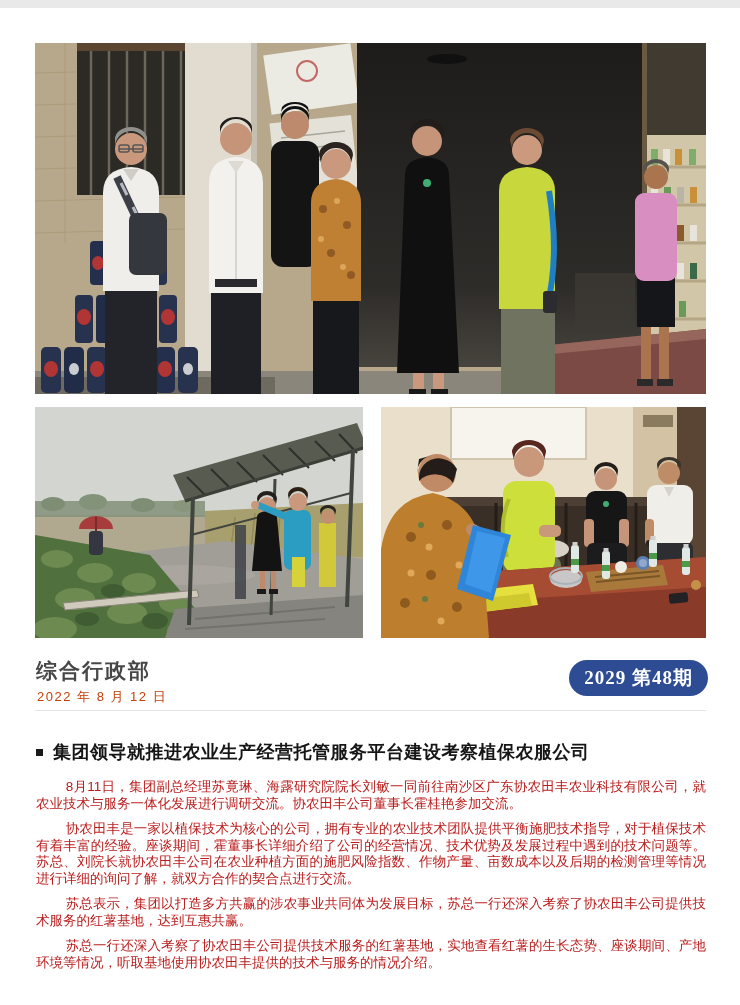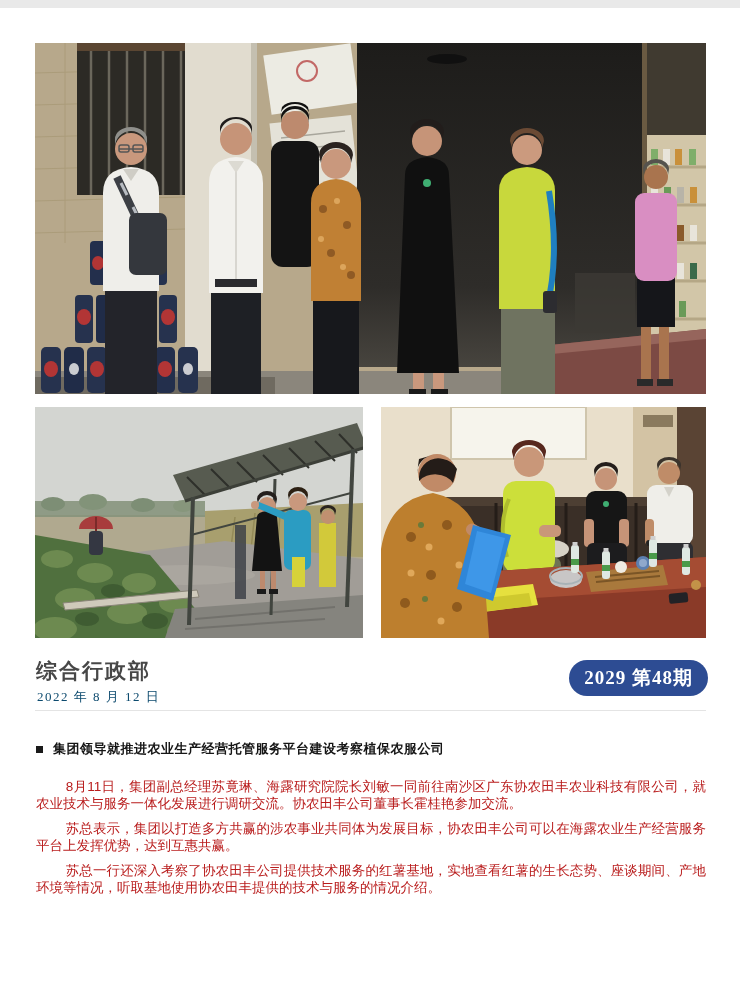--- a/index.html
+++ b/index.html
@@ -14,36 +14,36 @@
   .photo-field{left:35px;top:399px;width:328px;height:231px;}
   .photo-meeting{left:381px;top:399px;width:325px;height:231px;}
 
   .dept{
     position:absolute;left:36px;top:649px;
     font-family:"Liberation Serif",serif;
     font-size:21px;font-weight:600;color:#474747;letter-spacing:2px;
   }
   .date{
     position:absolute;left:37px;top:680px;
-    font-family:Liberation Serif, serif;
-    font-size:13px;color:#0c4a6e;letter-spacing:1.5px;
+    font-family:Liberation Sans, sans-serif;
+    font-size:13px;color:#c2410c;letter-spacing:1.5px;
   }
   .badge{
     position:absolute;left:569px;top:652px;width:139px;height:36px;
     border-radius:18px;display:flex;align-items:center;justify-content:center;
     font-family:"Liberation Serif",serif;font-size:19px;font-weight:700;
     color:#ffffff;letter-spacing:1px;
   }
   .divider{
     position:absolute;left:35px;top:702px;width:671px;height:1px;
     background:#e4e4e4;border:none;margin:0;
   }
   .headline{
     position:absolute;left:36px;top:732px;width:670px;margin:0;
-    font-size:13px;font-weight:700;color:#161616;letter-spacing:0.5px;
+    font-size:18px;font-weight:700;color:#161616;letter-spacing:0.5px;
     display:flex;align-items:center;
   }
   .bullet{
     display:inline-block;width:7px;height:7px;background:#1a1a1a;
     margin-right:10px;flex:0 0 auto;
   }
   .bodytext{
     position:absolute;left:36px;top:771px;width:670px;
     font-size:13.5px;line-height:16.5px;color:#b91c1c;
   }
@@ -491,17 +491,18 @@
   <div class="badge" title="2022 第48期" style="background: rgb(45, 76, 147);">2029 第48期</div>
   <hr class="divider">
 
   <h1 class="headline">
     <span class="bullet"></span>
     <span>集团领导就推进农业生产经营托管服务平台建设考察植保农服公司</span>
   </h1>
 
   <div class="bodytext">
     <p>8月11日，集团副总经理苏竟琳、海露研究院院长刘敏一同前往南沙区广东协农田丰农业科技有限公司，就农业技术与服务一体化发展进行调研交流。协农田丰公司董事长霍桂艳参加交流。</p>
-    <p>苏总表示，集团以打造多方共赢的涉农事业共同体为发展目标，协农田丰公司可以在海露农业生产经营服务平台上发挥优势，达到互惠共赢。</p>
+    <p>协农田丰是一家以植保技术为核心的公司，拥有专业的农业技术团队提供平衡施肥技术指导，对于植保技术有着丰富的经验。座谈期间，霍董事长详细介绍了公司的经营情况、技术优势及发展过程中遇到的技术问题等。苏总、刘院长就协农田丰公司在农业种植方面的施肥风险指数、作物产量、亩数成本以及后期的检测管理等情况进行详细的询问了解，就双方合作的契合点进行交流。</p>
+    <p>苏总表示，集团以打造多方共赢的涉农事业共同体为发展目标，苏总一行还深入考察了协农田丰公司提供技术服务的红薯基地，达到互惠共赢。</p>
     <p>苏总一行还深入考察了协农田丰公司提供技术服务的红薯基地，实地查看红薯的生长态势、座谈期间、产地环境等情况，听取基地使用协农田丰提供的技术与服务的情况介绍。</p>
   </div>
 
 </div>
 
 </body></html>

